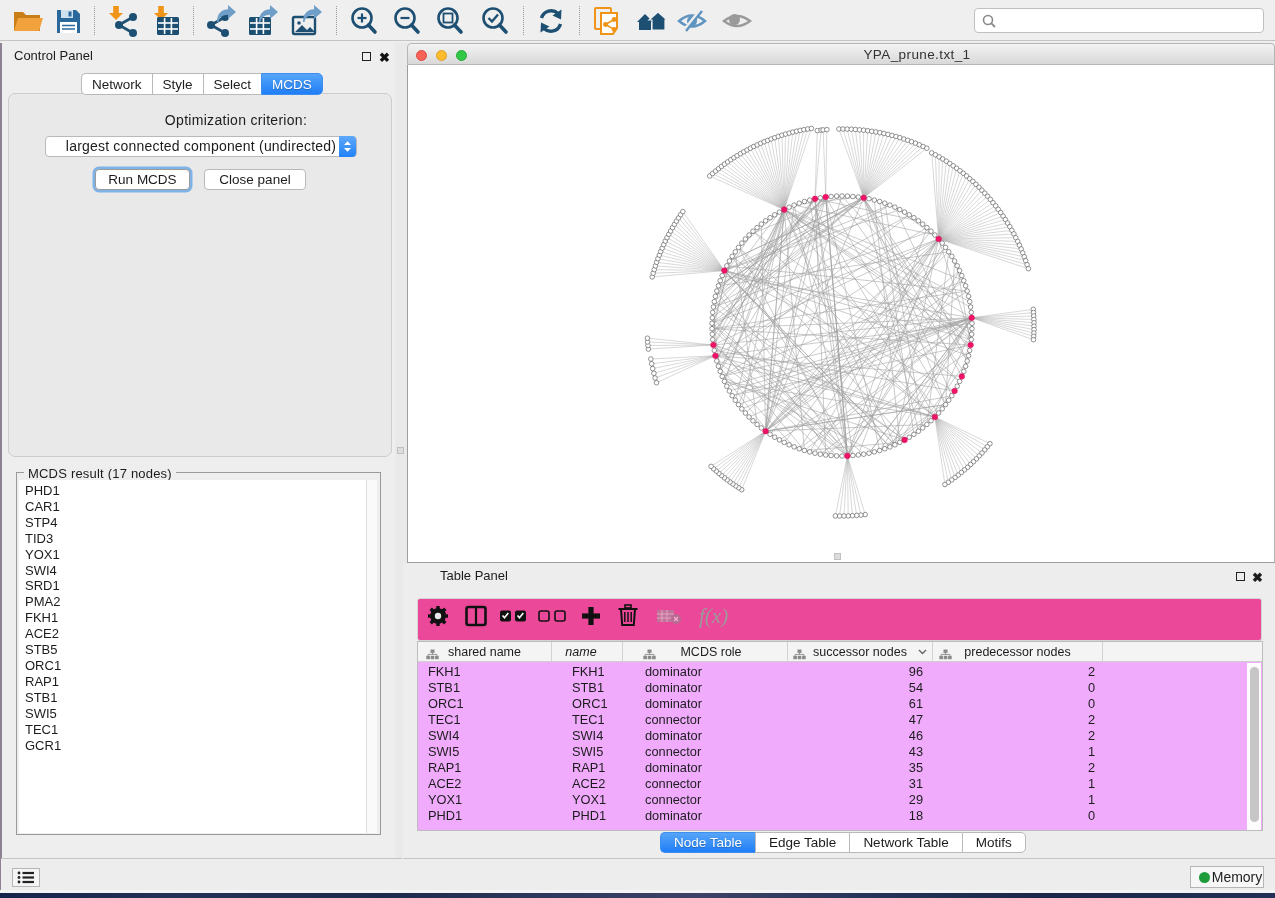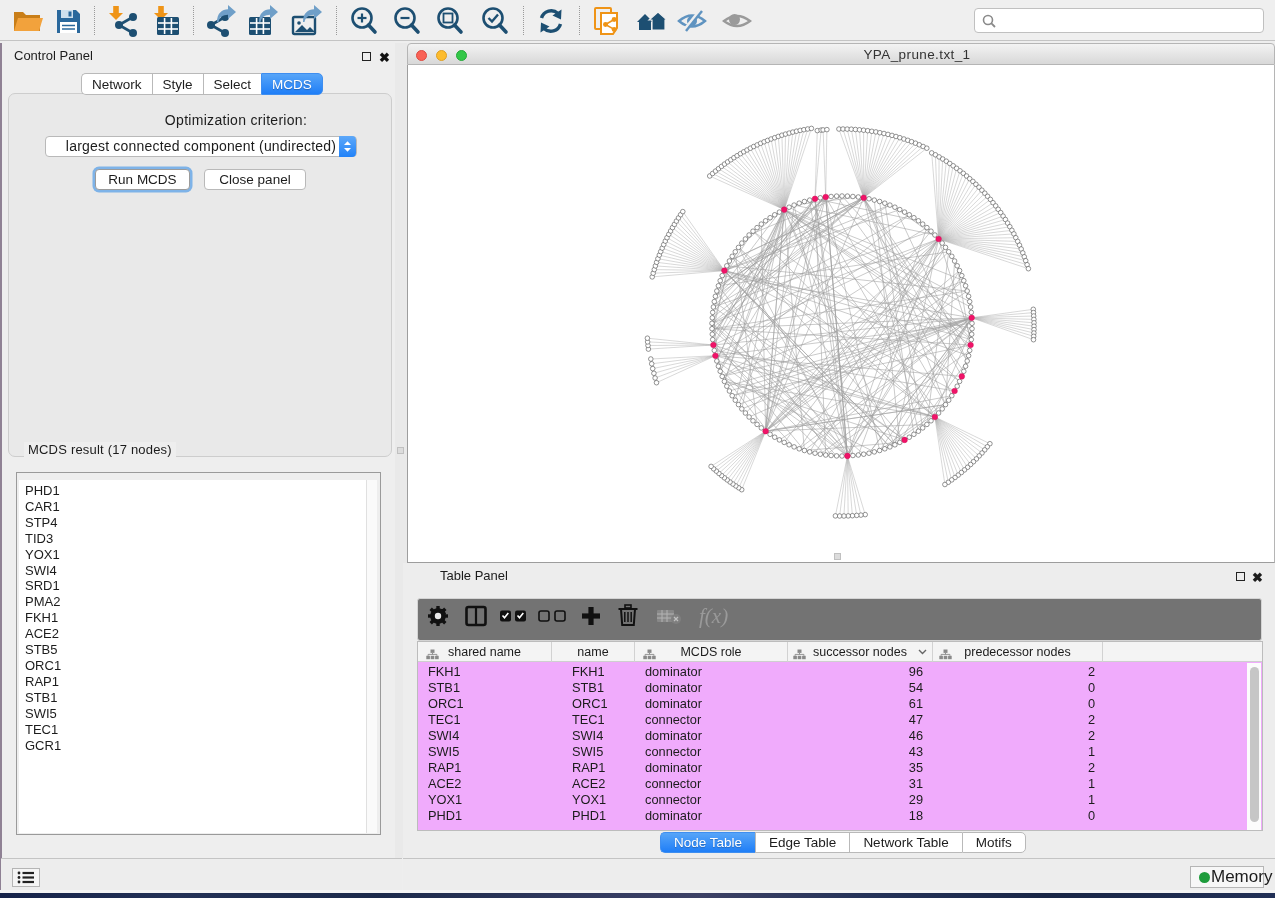--- a/index.html
+++ b/index.html
@@ -33,57 +33,57 @@
 
 #opt-label { left:0; top:112px; width:400px; text-align:center; font-size:14px; letter-spacing:0.3px;margin-left:36px; }
 #dropdown { left:45px; top:136px; width:312px; height:21px; background:#ffffff; border:1px solid #b9b9b9; border-radius:4px; font-size:14px; letter-spacing:0.2px; text-align:center; line-height:19px; }
 #dd-btn { position:absolute; right:0px; top:-1px; width:17px; height:21px; background:linear-gradient(#5da8f9,#2182f8); border-radius:0 4px 4px 0; }
 #dd-btn svg { position:absolute; left:3px; top:3px; }
 .btn { position:absolute; height:21px; background:#ffffff; border:1px solid #b9b9b9; border-radius:4px; font-size:13.5px; text-align:center; line-height:19px; }
 #btn-run { left:95px; top:169px; width:95px; box-shadow:0 0 0 2.5px #7eb3e8; border-color:#9b9b9b; }
 #btn-close { left:204px; top:169px; width:102px; }
 
 #mcds-box { left:16px; top:472px; width:365px; height:363px; border:1px solid #9a9a9a; }
-#mcds-legend { left:24px; top:442px; background:#eeeeee; padding:0 4px; font-size:13px; letter-spacing:0.2px; }
+#mcds-legend { left:24px; top:466px; background:#eeeeee; padding:0 4px; font-size:13px; letter-spacing:0.2px; }
 #mcds-list { left:19px; top:480px; width:358px; height:353px; background:#ffffff; font-size:13px; line-height:15.9px; padding:3px 0 0 6px; }
 #mcds-scroll { left:366px; top:480px; width:11px; height:353px; background:#fafafa; border-left:1px solid #e0e0e0; }
 
 #cp-status { left:1px; top:858px; width:401px; height:32px; background:#ededed; border-top:1px solid #c4c4c4; }
 #cp-status-btn { position:absolute; left:11px; top:9px; width:28px; height:19px; background:#f5f5f5; border:1px solid #b5b5b5; }
 
 
 #vsplit { left:395px; top:43px; width:12px; height:815px; background:#e9e9e9; }
 #vgrip { position:absolute; left:2px; top:404px; width:7px; height:7px; background:#dcdcdc; border:1px solid #c0c0c0; }
 #hgrip { left:834px; top:553px; width:7px; height:7px; background:#dcdcdc; border:1px solid #c0c0c0; }
 
 
 #net-title { left:407px; top:43px; width:868px; height:22px; background:linear-gradient(#f3f3f3,#d8d8d8); border:1px solid #b5b5b5; border-radius:4px 4px 0 0; }
 .light { position:absolute; top:6px; width:11px; height:11px; border-radius:50%; }
 #net-name { position:absolute; left:75px; width:868px; top:3px; text-align:center; font-size:13.5px; letter-spacing:0.4px; color:#333; }
 #net-canvas { left:407px; top:65px; width:868px; height:498px; background:#ffffff; border-left:1px solid #9d9d9d; border-right:1px solid #b5b5b5; border-bottom:1px solid #9d9d9d; }
 
 
 #table-panel { left:403px; top:563px; width:872px; height:295px; background:#ededed; }
 #tp-title { position:absolute; left:17px; top:5px; font-size:13px;margin-left:20px; }
-#tp-toolbar { position:absolute; left:14px; top:35px; width:845px; height:43px; background:#737373; border:1px solid #d4d4d4; border-radius:3px; }
+#tp-toolbar { position:absolute; left:14px; top:35px; width:845px; height:43px; background:#ec4899; border:1px solid #d4d4d4; border-radius:3px; }
 #tbl { position:absolute; left:14px; top:78px; width:846px; height:190px; background:#f0abfc; border:1px solid #bcbcbc; }
 #tbl-head { position:absolute; left:0; top:0; width:100%; height:20px; background:#f4f4f4; border-bottom:1px solid #cfcfcf; font-size:12.5px; }
 .th { position:absolute; top:0; height:20px; line-height:20px; text-align:center; border-right:1px solid #d2d2d2; }
 .trow { position:absolute; left:0; width:828px; height:16px; font-size:12.8px; line-height:16px; }
 .trow span { position:absolute; }
 #tbl-scroll { position:absolute; right:1px; top:21px; width:14px; height:167px; background:#fcfcfc; }
 #tbl-thumb { position:absolute; right:2px; top:4px; width:9px; height:155px; background:#c6c6c6; border-radius:5px; }
 #bottom-tabs { position:absolute; left:257px; top:269px; height:21px; display:flex; }
 .btab { height:21px; line-height:20px; background:#ffffff; border:1px solid #b9b9b9; border-right:none; font-size:13.5px; padding:0 13px; }
 .btab:first-child { border-radius:5px 0 0 5px; border-right:none;text-align:center; }
 .btab:last-child { border-right:1px solid #b9b9b9; border-radius:0 5px 5px 0; }
 .btab.sel { background:linear-gradient(#57a5f8,#1f7ef7); color:#fff; border-color:#3e8ef0; text-shadow:0 1px 1px rgba(0,0,0,.25); }
 
 #main-status { left:403px; top:858px; width:872px; height:32px; background:#ededed; border-top:1px solid #c4c4c4; }
-#mem-btn { position:absolute; right:11px; top:7px; width:74px; height:22px; background:#f7f7f7; border:1px solid #b5b5b5; line-height:20px; text-align:center; padding-left:20px; font-size:17px; }
+#mem-btn { position:absolute; right:11px; top:7px; width:74px; height:22px; background:#f7f7f7; border:1px solid #b5b5b5; line-height:20px; text-align:center; padding-left:20px; font-size:14px; }
 #mem-dot { position:absolute; left:8px; top:5px; width:11px; height:11px; border-radius:50%; background:#1e9c3c; }
 </style>
 </head>
 <body>
 <div class="abs" id="desk-left"></div>
 <div class="abs" id="desk-bottom"></div>
 <div class="abs" style="left:0; top:890px; width:1275px; height:3px; background:#f4f4f4;"></div>
 
 <div class="abs" id="toolbar">
 <div class="ticon" style="left:10px;"><svg width="34" height="34" viewBox="0 0 34 34">
@@ -1038,21 +1038,21 @@
 </svg></div>
   <div id="tbl">
 <div id="tbl-head">
         <div class="th" style="left:0px; width:134px;"><span style="position:absolute;left:8px;top:3px;"><svg width="13" height="11" viewBox="0 0 13 11" style="vertical-align:-1px;">
 <rect x="4.5" y="0.5" width="4" height="3.4" fill="#8a8a8a"></rect>
 <rect x="0.3" y="6.8" width="3.6" height="3.4" fill="#8a8a8a"></rect>
               <rect x="4.7" y="6.8" width="3.6" height="3.4" fill="#8a8a8a"></rect>
               <rect x="9.1" y="6.8" width="3.6" height="3.4" fill="#8a8a8a"></rect>
 <path d="M6.5 4 L6.5 5.4 M2.1 6.8 L2.1 5.4 L10.9 5.4 L10.9 6.8" stroke="#8a8a8a" stroke-width="0.9" fill="none"></path>
             </svg></span>shared name</div>
-        <div class="th" style="left:134px; width:83px;">name</div>
+        <div class="th" style="left:122px; width:83px;font-style:italic;">name</div>
         <div class="th" style="left:217px; width:153px;"><span style="position:absolute;left:8px;top:3px;"><svg width="13" height="11" viewBox="0 0 13 11" style="vertical-align:-1px;">
 <rect x="4.5" y="0.5" width="4" height="3.4" fill="#8a8a8a"></rect>
 <rect x="0.3" y="6.8" width="3.6" height="3.4" fill="#8a8a8a"></rect>
               <rect x="4.7" y="6.8" width="3.6" height="3.4" fill="#8a8a8a"></rect>
               <rect x="9.1" y="6.8" width="3.6" height="3.4" fill="#8a8a8a"></rect>
 <path d="M6.5 4 L6.5 5.4 M2.1 6.8 L2.1 5.4 L10.9 5.4 L10.9 6.8" stroke="#8a8a8a" stroke-width="0.9" fill="none"></path>
             </svg></span>MCDS role</div>
         <div class="th" style="left:370px; width:145px;"><span style="position:absolute;left:5px;top:3px;"><svg width="13" height="11" viewBox="0 0 13 11" style="vertical-align:-1px;">
 <rect x="4.5" y="0.5" width="4" height="3.4" fill="#8a8a8a"></rect>
 <rect x="0.3" y="6.8" width="3.6" height="3.4" fill="#8a8a8a"></rect>

